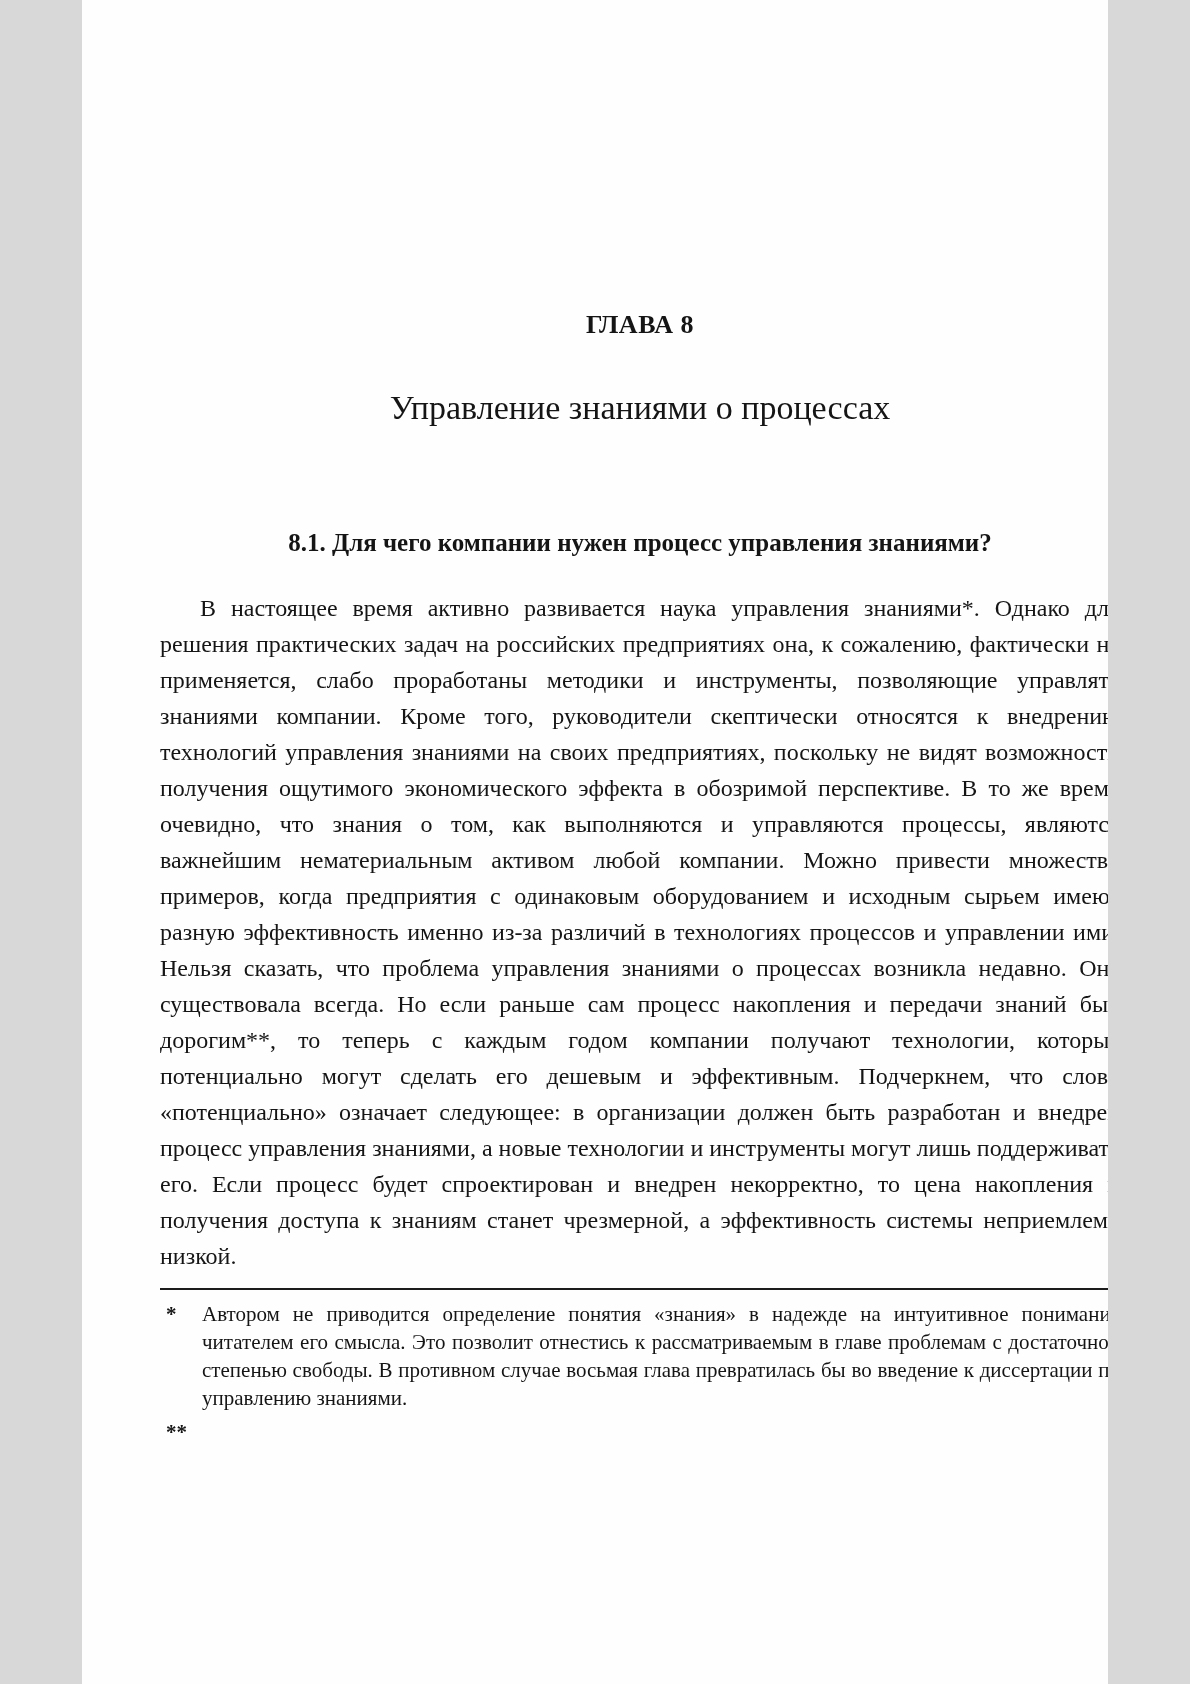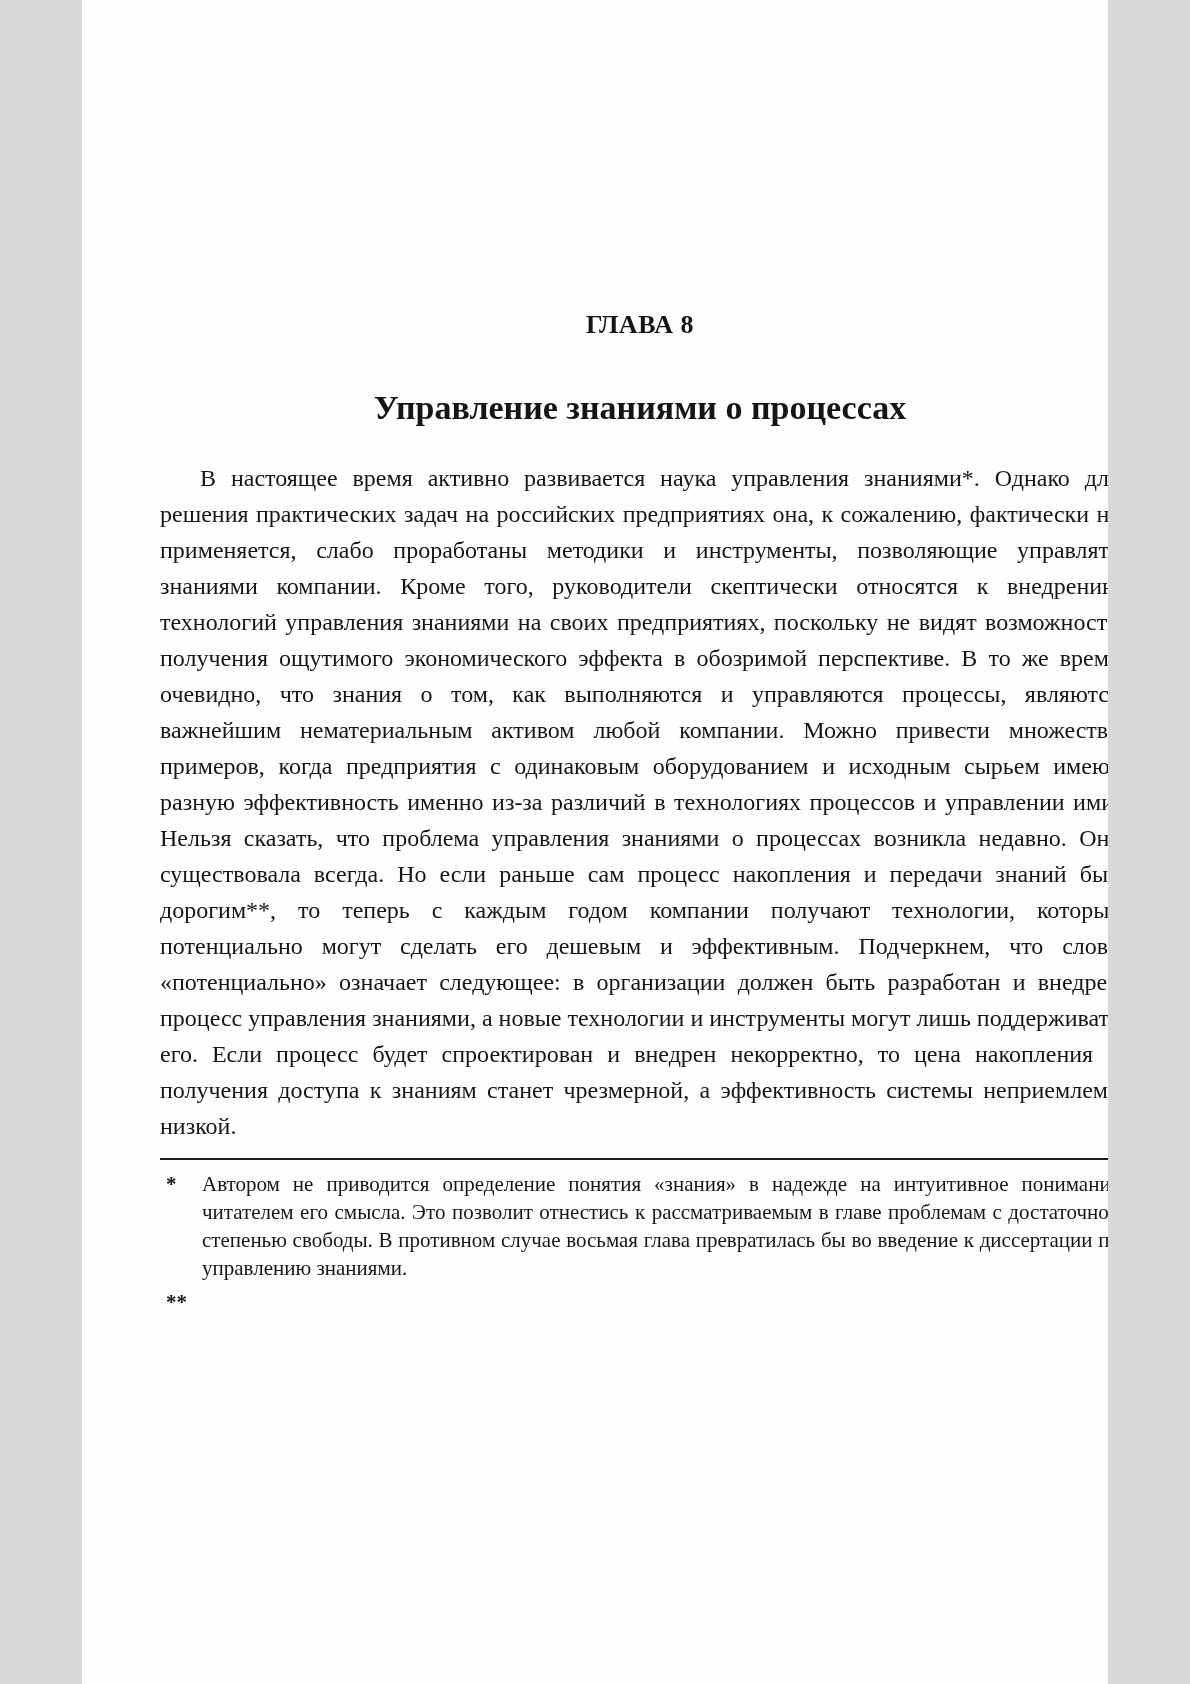--- a/index.html
+++ b/index.html
@@ -26,21 +26,21 @@
   }
   .chapter-label {
     text-align: center;
     font-weight: bold;
     font-size: 26px;
     line-height: 30px;
     letter-spacing: 0.5px;
   }
   .page-title {
     text-align: center;
-    font-weight: bold;
+    font-weight: normal;
     font-size: 34px;
     line-height: 40px;
     margin: 48px 0 0 0;
   }
   .section-heading {
     text-align: center;
     font-weight: bold;
     font-size: 25px;
     line-height: 30px;
     margin: 100px 0 0 0;
@@ -79,20 +79,21 @@
 </head>
 <body>
 
 <div class="page">
   <div class="content">
 
     <div class="chapter-label">ГЛАВА 8</div>
 
     <h1 class="page-title">Управление знаниями о процессах</h1>
 
+    <h2 class="section-heading">8.1. Для чего компании нужен процесс управления знаниями?</h2>
 
     <p class="body-para first">В настоящее время активно развивается наука управления знаниями*. Однако для решения практических задач на российских предприятиях она, к сожалению, фактически не применяется, слабо проработаны методики и инструменты, позволяющие управлять знаниями компании. Кроме того, руководители скептически относятся к внедрению технологий управления знаниями на своих предприятиях, поскольку не видят возможности получения ощутимого экономического эффекта в обозримой перспективе. В то же время очевидно, что знания о том, как выполняются и управляются процессы, являются важнейшим нематериальным активом любой компании. Можно привести множество примеров, когда предприятия с одинаковым оборудованием и исходным сырьем имеют разную эффективность именно из-за различий в технологиях процессов и управлении ими. Нельзя сказать, что проблема управления знаниями о процессах возникла недавно. Она существовала всегда. Но если раньше сам процесс накопления и передачи знаний был дорогим**, то теперь с каждым годом компании получают технологии, которые потенциально могут сделать его дешевым и эффективным. Подчеркнем, что слово «потенциально» означает следующее: в организации должен быть разработан и внедрен процесс управления знаниями, а новые технологии и инструменты могут лишь поддерживать его. Если процесс будет спроектирован и внедрен некорректно, то цена накопления и получения доступа к знаниям станет чрезмерной, а эффективность системы неприемлемо низкой.</p>
 
 
     <div class="footnotes">
       <div class="footnote">
         <span class="fn-marker">*</span>
         <span class="fn-text">Автором не приводится определение понятия «знания» в надежде на интуитивное понимание читателем его смысла. Это позволит отнестись к рассматриваемым в главе проблемам с достаточной степенью свободы. В противном случае восьмая глава превратилась бы во введение к диссертации по управлению знаниями.</span>
       </div>
       <div class="footnote">

